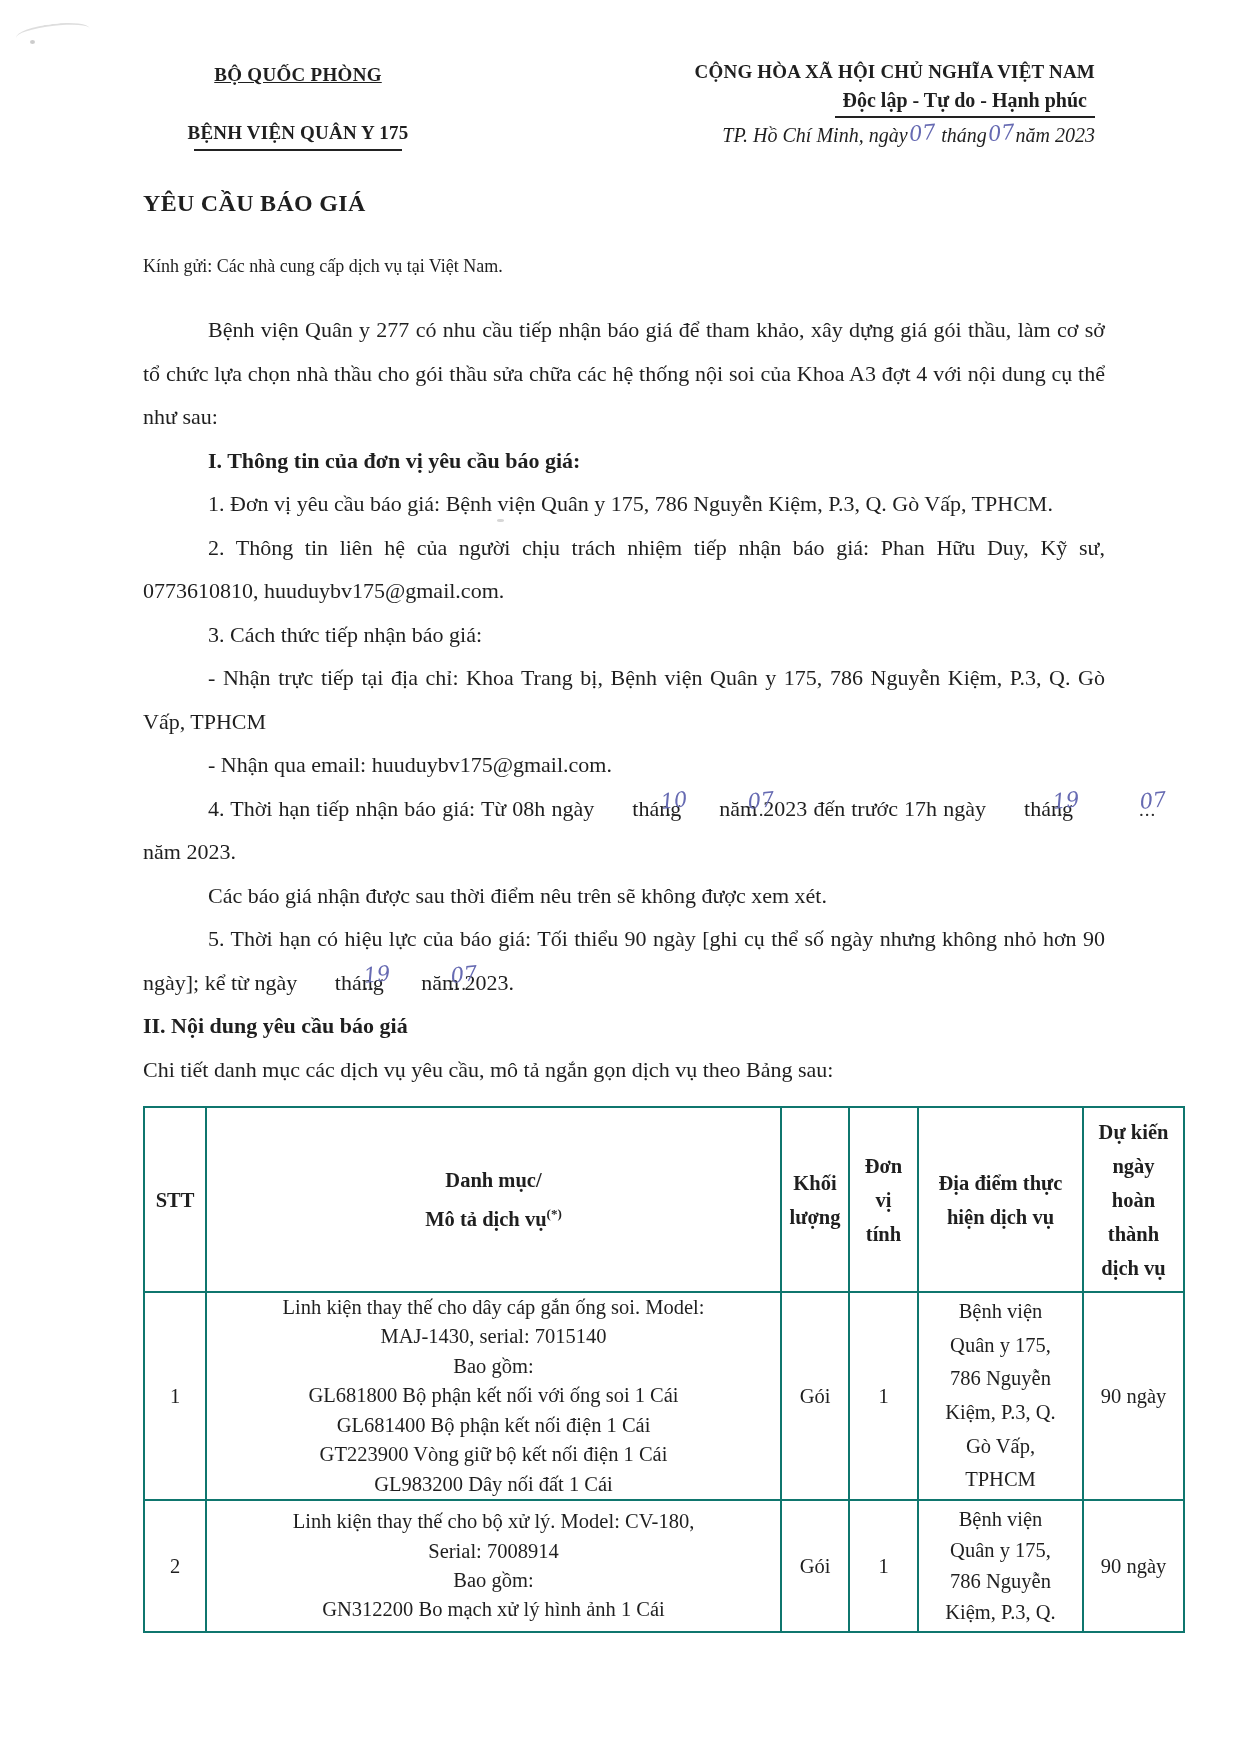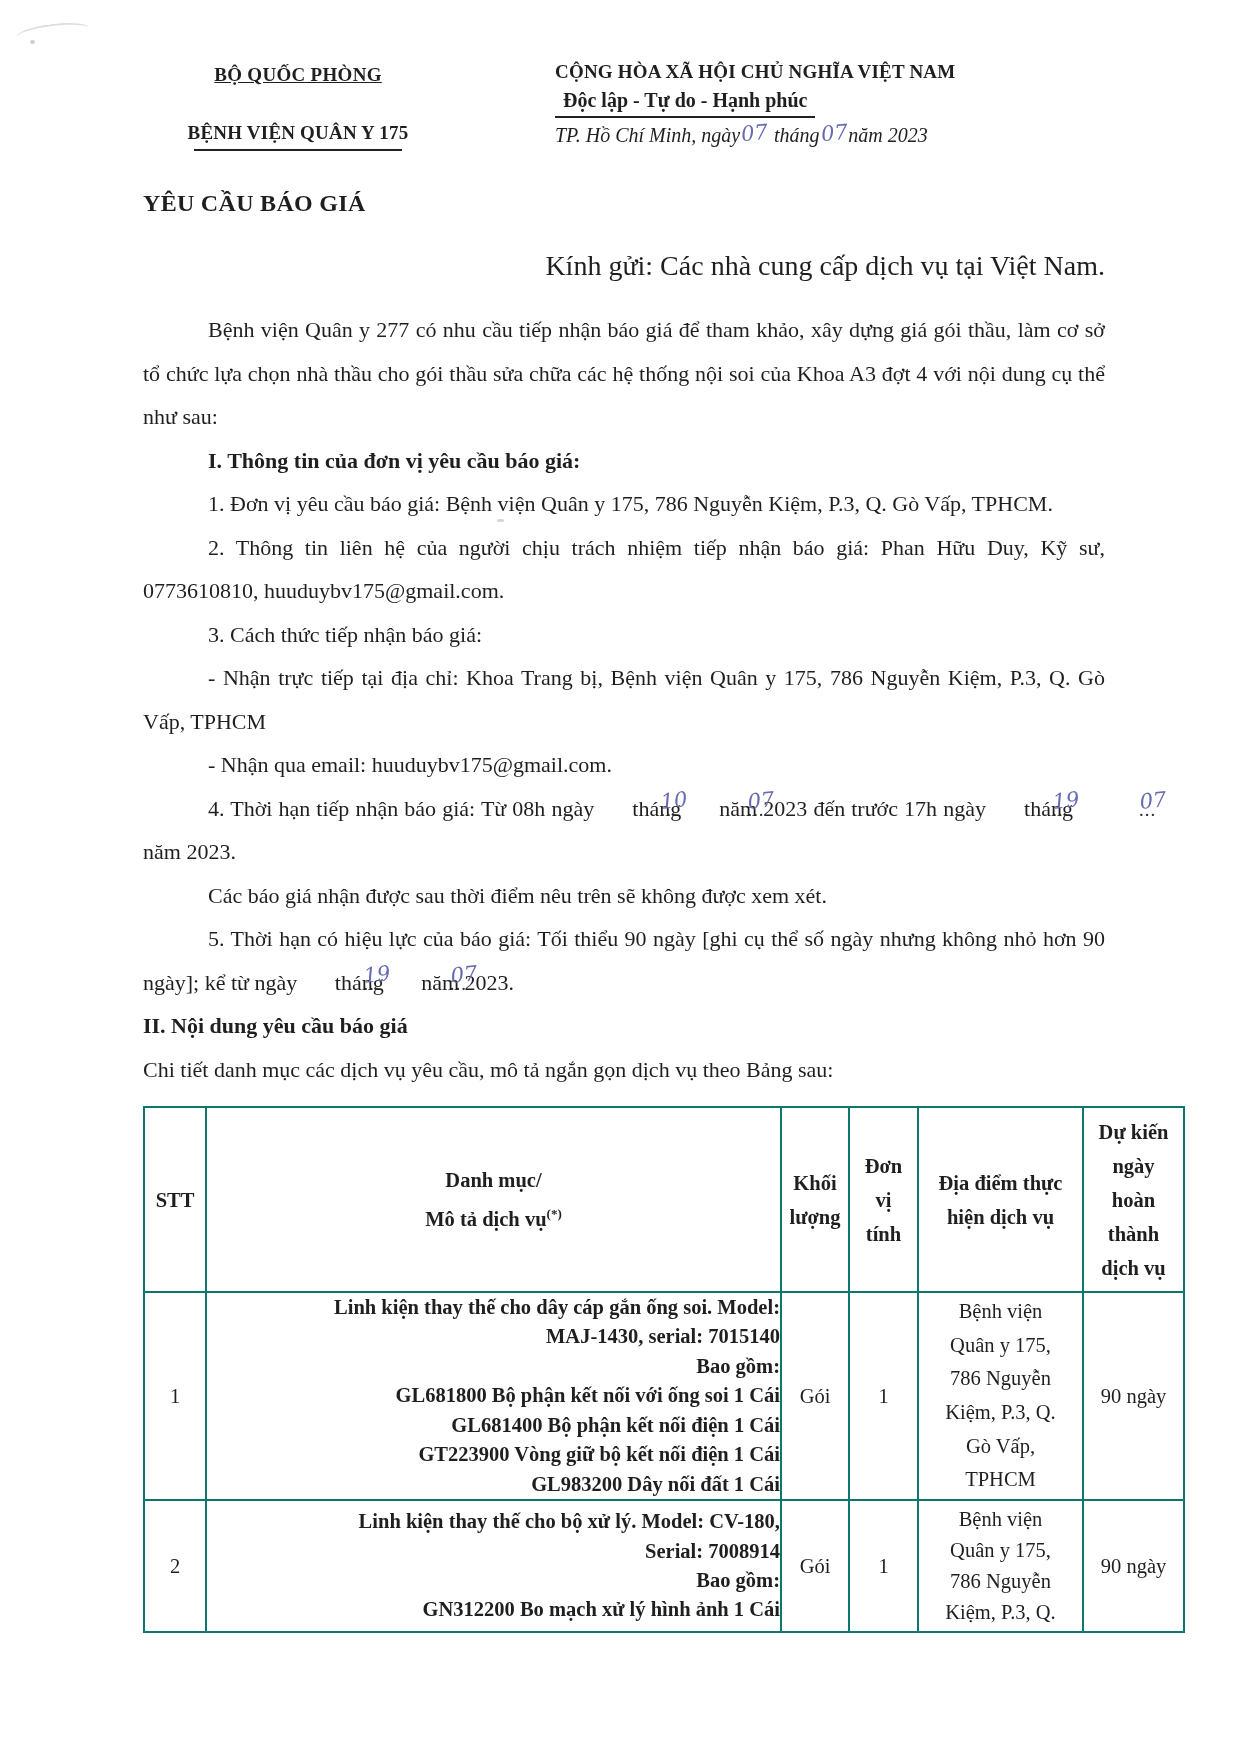--- a/index.html
+++ b/index.html
@@ -12,28 +12,28 @@
     overflow:hidden;
   }
   .doc { position:absolute; left:143px; top:0; width:962px; }
 
   
   .hdr { display:flex; margin-top:58px; }
   .hdr-left { width:310px; text-align:center; padding-top:4px; }
   .hdr-left .l1 { font-size:19px; font-weight:bold; line-height:26px; letter-spacing:.3px;text-decoration:underline; }
   .hdr-left .l2 { font-size:19px; font-weight:bold; line-height:30px; letter-spacing:.2px;margin-top:30px; }
   .u-left { width:208px; border-bottom:2px solid #222; margin:1px auto 0; }
-  .hdr-right { width:540px; margin-left:auto; margin-right:10px; text-align:left; }
+  .hdr-right { width:540px; margin-left:auto; margin-right:10px; text-align:right; }
   .hdr-right .l1 { font-size:19px; font-weight:bold; line-height:27px; letter-spacing:.2px; }
   .hdr-right .l2 { font-size:20px; font-weight:bold; line-height:30px; display:inline-block;
                    border-bottom:2px solid #222; padding:0 8px 1px; }
   .dateline { font-size:20px; font-style:italic; line-height:34px; white-space:nowrap; }
 
   .title { text-align:left; font-size:24px; font-weight:bold; margin-top:36px; line-height:30px; letter-spacing:.3px; }
-  .salut { text-align:right; font-size:28px; margin-top:34px; line-height:28px; }
+  .salut { text-align:left; font-size:18px; margin-top:34px; line-height:28px; }
 
   .bodytext { margin-top:28px; }
   .bodytext p { margin:0; font-size:22px; line-height:43.5px; text-align:justify; }
   .ind { text-indent:65px; }
   .bold { font-weight:bold; }
 
   
   .hw { position:relative; display:inline-block; width:32px; height:20px; vertical-align:baseline; }
   .hw .dots { position:absolute; left:1px; bottom:-3px; font-size:19px; letter-spacing:1px; color:#2c2c2c; line-height:19px; }
   .hw .ink, .ink-inline {
@@ -42,21 +42,21 @@
   }
   .hw .ink { position:absolute; left:2px; top:-13px; transform:rotate(-6deg); }
   .ink-inline { display:inline-block; transform:rotate(-5deg); position:relative; top:-2px; margin:0 1px; }
 
   
   table.qt { border-collapse:collapse; margin-top:15px; table-layout:fixed; width:1040px; }
   table.qt th, table.qt td { border:2px solid #0f766e; padding:0; font-size:20.5px; }
   table.qt th { font-weight:bold; text-align:center; vertical-align:middle; line-height:34px; }
   .pre { white-space:pre-line; }
   .cell-center { text-align:center; vertical-align:middle; }
-  .cell-danhmuc { text-align:right; vertical-align:middle; padding:3px 5px 3px 4px; line-height:29.4px;font-weight:bold; }
+  .cell-danhmuc { text-align:center; vertical-align:middle; padding:3px 5px 3px 4px; line-height:29.4px; }
   .cell-diadiem { text-align:center; vertical-align:middle; }
   .r1 .cell-diadiem { line-height:33.6px; }
   .r2 .cell-diadiem { line-height:31px; }
   th.h-main { height:183px; }
   .r1 td { height:206px; }
   .r2 td { height:130px; }
   sup { font-size:13px; }
 
   
   .speck { position:absolute; pointer-events:none; }

